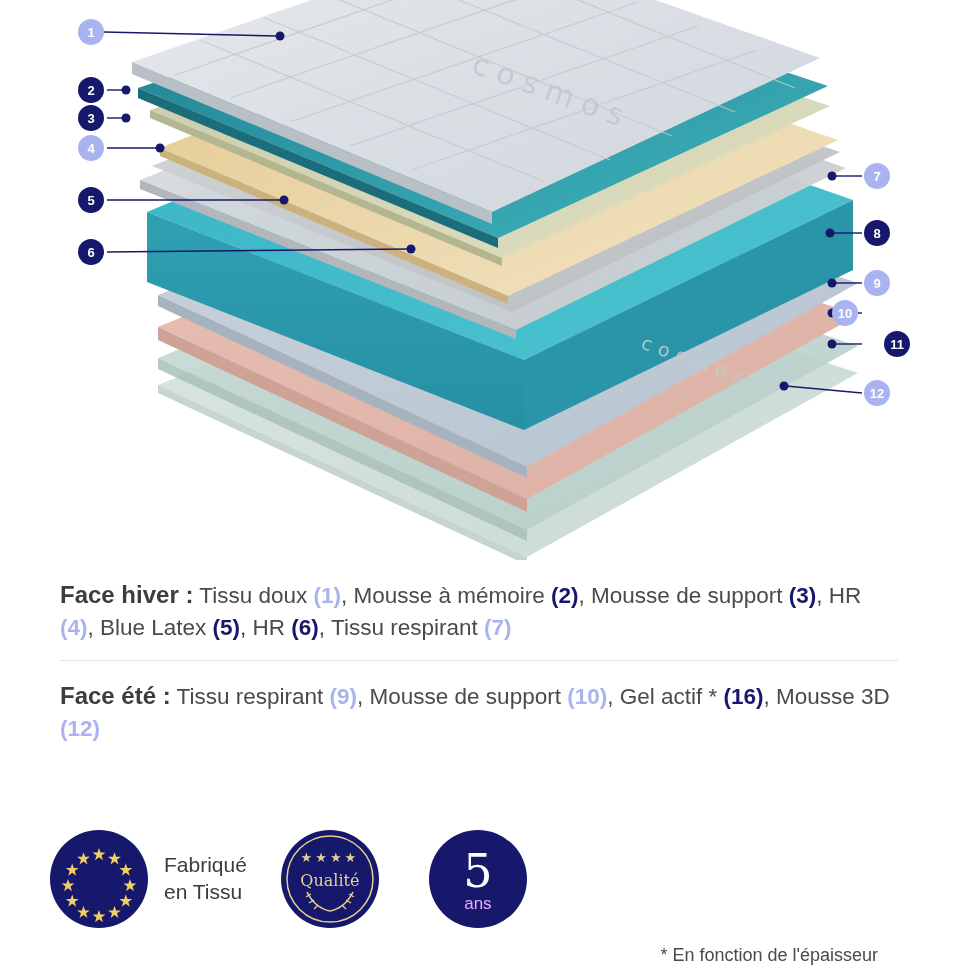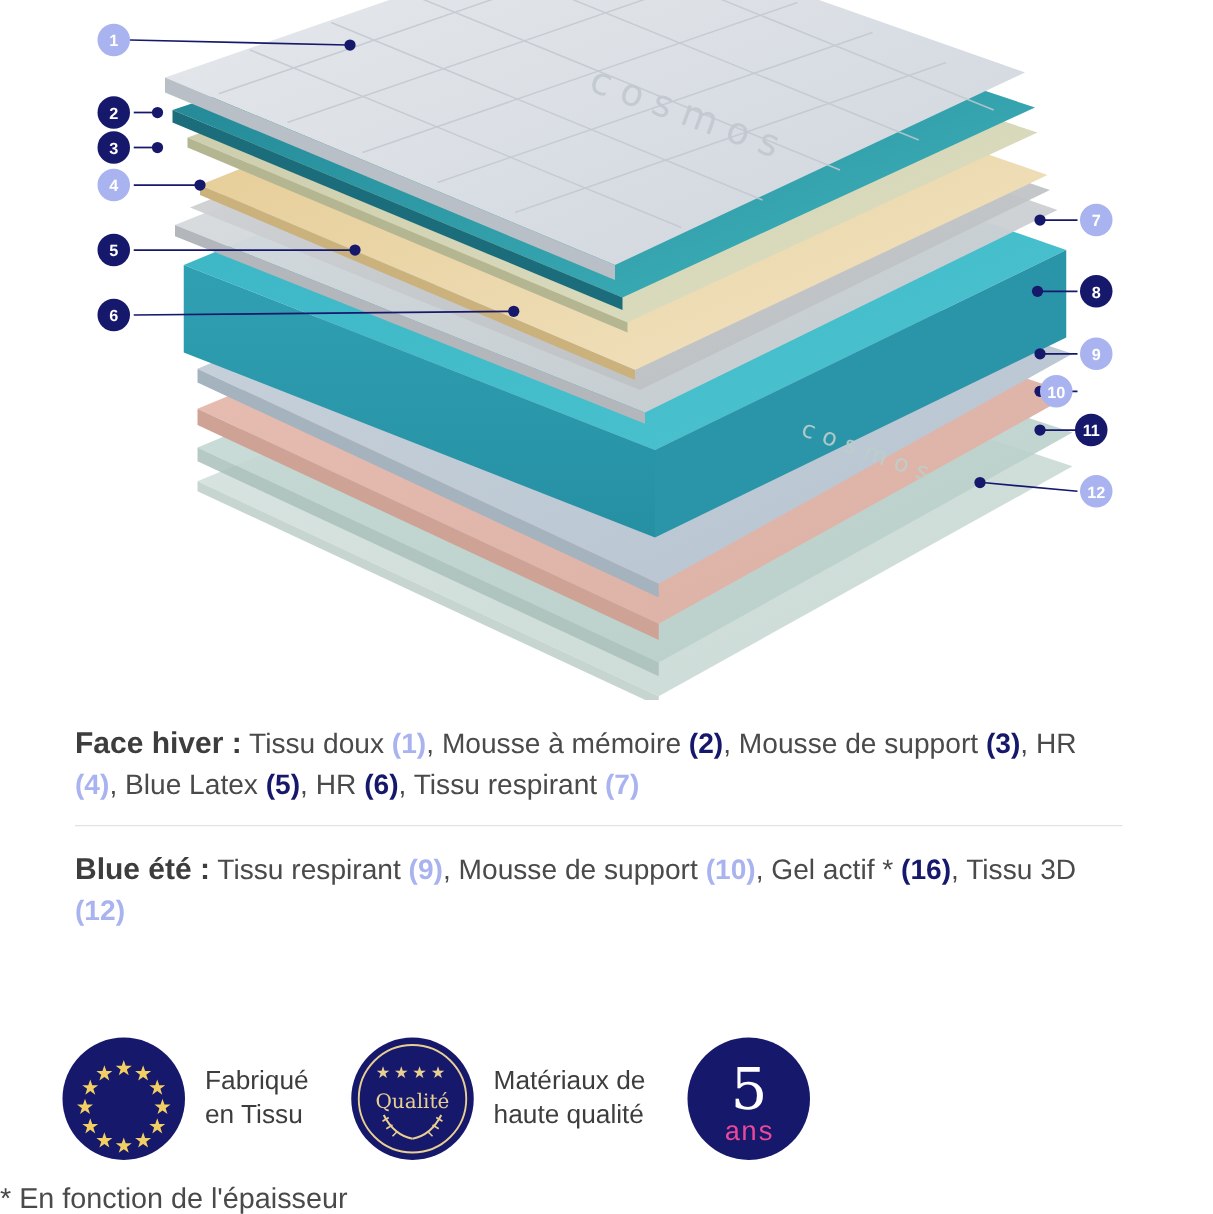--- a/index.html
+++ b/index.html
@@ -135,33 +135,32 @@
     font-size: 46px;
     color: #ffffff;
     font-family: "DejaVu Serif", serif;
   }
   .years-sub {
     position: absolute;
     left: 0;
     top: 64px;
     width: 100%;
     text-align: center;
-    font-size: 22px;
-    color: #ec4899;
-    font-family: Liberation Mono, monospace;
+    font-size: 17px;
+    color: #f0abfc;
   }
 
   
   #footnote {
     position: absolute;
     left: 0;
     top: 945px;
     width: 878px;
-    text-align: left;
-    font-size: 23px;
+    text-align: right;
+    font-size: 18px;
     color: #4a4a4a;
   }
 </style>
 </head>
 <body>
 
 <div id="diagram-area">
 
   <svg id="layers-svg" width="970" height="560" viewBox="0 0 970 560">
     <defs>
@@ -322,36 +321,36 @@
   <div class="bullet light" style="left:78px;  top:19px;">1</div>
   <div class="bullet dark" style="left:78px;  top:77px;">2</div>
   <div class="bullet dark" style="left:78px;  top:105px;">3</div>
   <div class="bullet light" style="left:78px;  top:135px;">4</div>
   <div class="bullet dark" style="left:78px;  top:187px;">5</div>
   <div class="bullet dark" style="left:78px;  top:239px;">6</div>
   <div class="bullet light" style="left:864px; top:163px;">7</div>
   <div class="bullet dark" style="left:864px; top:220px;">8</div>
   <div class="bullet light" style="left:864px; top:270px;">9</div>
   <div class="bullet light" style="left:832px; top:300px;">10</div>
-  <div class="bullet dark" style="left:860px; top:331px;">11</div>
+  <div class="bullet dark" style="left:884px; top:331px;">11</div>
   <div class="bullet light" style="left:864px; top:380px;">12</div>
 </div>
 
 <div id="descriptions">
 
   <div class="desc-row">
     <span class="desc-title">Face hiver :</span><span>
       <span> Tissu doux </span><span class="num-light">(1)</span><span>, </span><span>Mousse à mémoire </span><span class="num-dark">(2)</span><span>, </span><span>Mousse de support </span><span class="num-dark">(3)</span><span>, </span><span>HR </span><span class="num-light">(4)</span><span>, </span><span>Blue Latex </span><span class="num-dark">(5)</span><span>, </span><span>HR </span><span class="num-dark">(6)</span><span>, </span><span>Tissu respirant </span><span class="num-light">(7)</span>
     </span>
   </div>
 
 
   <div class="desc-row">
-    <span class="desc-title">Blue été :</span><span>
-      <span> Tissu respirant </span><span class="num-light">(9)</span><span>, </span><span>Mousse de support </span><span class="num-light">(10)</span><span>, </span><span>Gel actif * </span><span class="num-dark">(16)</span><span>, </span><span>Tissu 3D </span><span class="num-light">(12)</span>
+    <span class="desc-title">Face été :</span><span>
+      <span> Tissu respirant </span><span class="num-light">(9)</span><span>, </span><span>Mousse de support </span><span class="num-light">(10)</span><span>, </span><span>Gel actif * </span><span class="num-dark">(16)</span><span>, </span><span>Mousse 3D </span><span class="num-light">(12)</span>
     </span>
   </div>
 </div>
 
 <div id="badges">
 
   <div class="badge">
     <div class="badge-circle">
       <svg class="eu-stars" viewBox="0 0 98 98">
         <g fill="#f2cf63">
@@ -387,24 +386,20 @@
             <path d="M 33 70 l -5 3"></path>
             <path d="M 37 75 l -4 4"></path>
           <path d="M 68 64 l 5 3"></path>
             <path d="M 65 70 l 5 3"></path>
             <path d="M 61 75 l 4 4"></path>
         </g>
       </svg>
       <div class="qual-stars">★★★★</div>
       <div class="qual-text">Qualité</div>
     </div>
-    <div class="badge-label">
-      <div>Matériaux de</div>
-      <div>haute qualité</div>
-    </div>
   </div>
 
   <div class="badge">
     <div class="badge-circle">
       <div class="years-num">5</div>
       <div class="years-sub">ans</div>
     </div>
   </div>
 </div>
 

